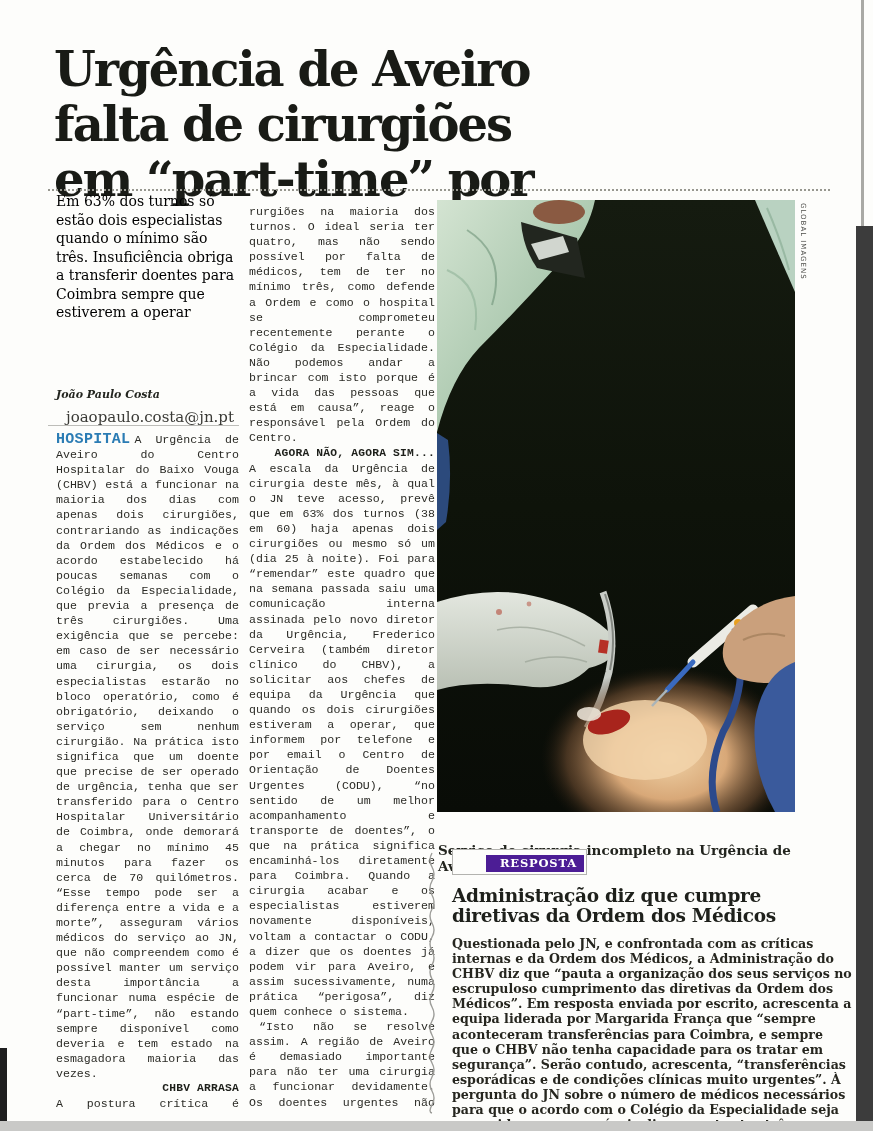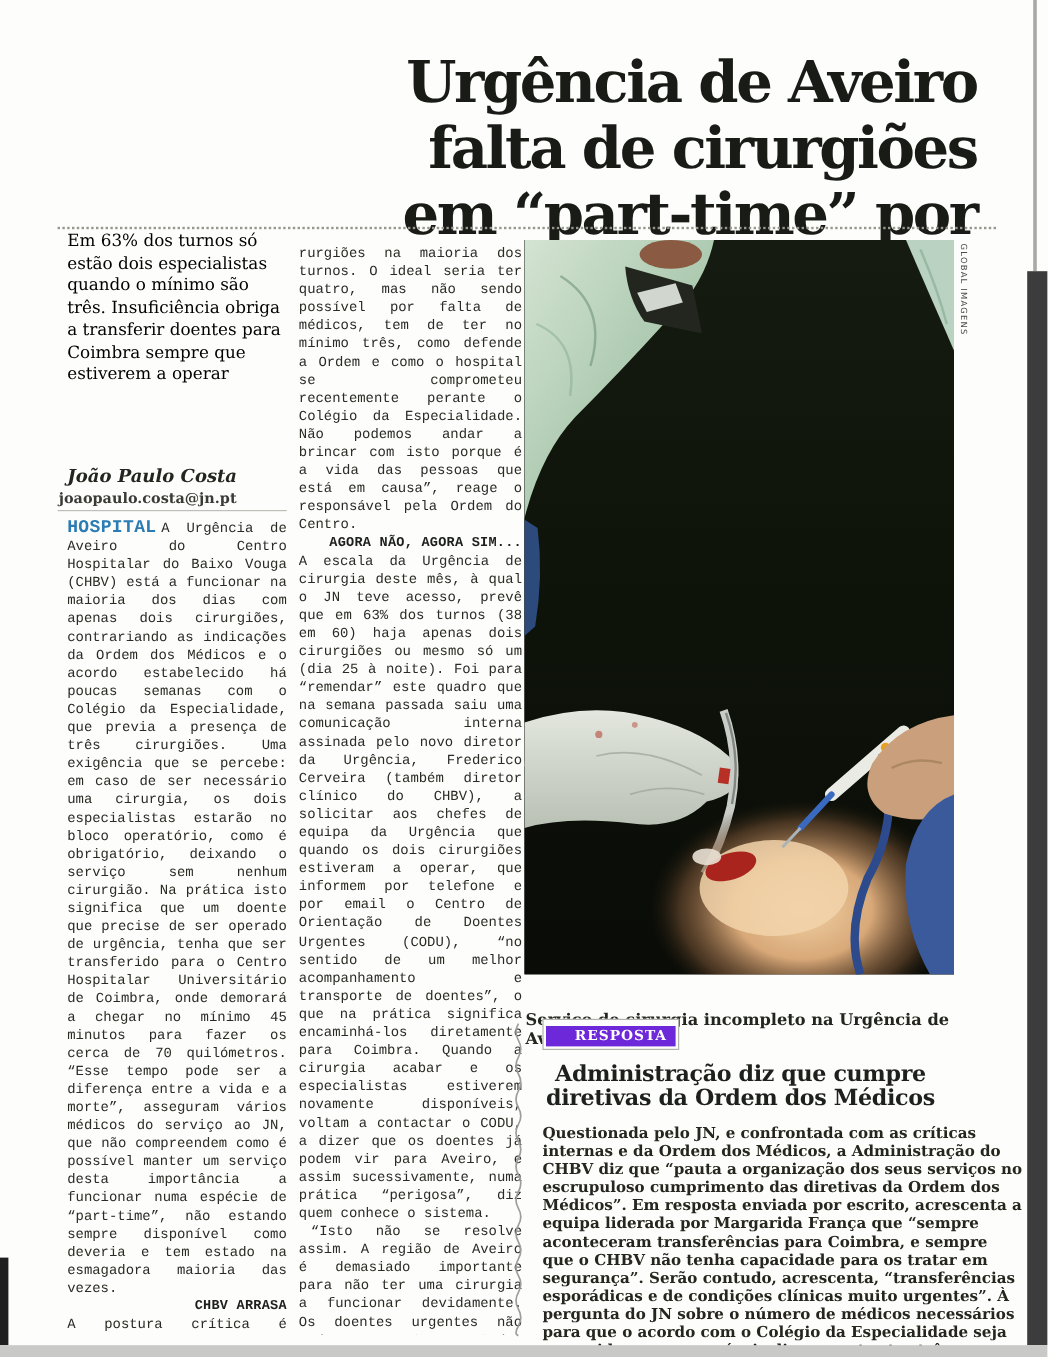--- a/index.html
+++ b/index.html
@@ -10,37 +10,37 @@
     -webkit-font-smoothing:antialiased;
   }
   .abs{position:absolute;}
 
   
   .headline{
     left:54px;top:10px;width:760px;
     font-weight:bold;font-size:48px;line-height:55px;letter-spacing:-2px;
     color:#191b16;
   }
-  .headline span{display:block;text-align:right;}
+  .headline span{display:block;}
 
   .rule-dotted{
     left:48px;top:189px;width:782px;height:0;
     border-top:2px dotted #97978f;
   }
 
   
   .standfirst{
     left:56px;top:192px;width:184px;
     font-size:14px;line-height:18.5px;color:#000000;
   }
   .byline-name{
-    left:56px;top:388px;font-size:15px;font-weight:bold;font-style:italic;color:#23251f;
+    left:56px;top:388px;font-size:11px;font-weight:bold;font-style:italic;color:#23251f;
   }
   .byline-email{
-    left:49px;top:408px;font-size:12px;color:#3a3a36;font-weight:bold;
+    left:66px;top:408px;font-size:15px;color:#3a3a36;
   }
   .byline-rule{left:48px;top:425px;width:191px;border-top:1px solid #bdbdb9;}
 
   
   .bodycol{
     font-size:11.6px;line-height:15.1px;color:#2b2b26;
     text-align:justify;overflow:hidden;
   }
   .col1{left:56px;top:432px;width:183px;height:678px;}
   .col2{left:249px;top:204px;width:186px;height:908px;}
@@ -70,27 +70,28 @@
 
   
   .squiggle{left:426px;top:851px;width:12px;height:264px;}
 
   
   .response{left:452px;top:849px;width:400px;}
   .resp-tag-outline{
     display:inline-block;border:1px solid #b3b3af;padding:2px;background:#fdfdfb;
   }
   .resp-tag{
-    display:inline-block;background:#6d28d9;color:#ffffff;
+    display:inline-block;background:#4c1d95;color:#ffffff;
     font-weight:bold;font-size:11.5px;letter-spacing:.8px;
-    padding:1px 7px 2px 24px;
+    padding:1px 7px 2px 14px;
+    margin-left:31px;
   }
   .resp-title{
     margin-top:11px;font-weight:bold;font-size:18.5px;line-height:20px;
-    letter-spacing:-.3px;color:#1e201b;width:330px;text-align:center;
+    letter-spacing:-.3px;color:#1e201b;width:330px;
   }
   .resp-body{
     margin-top:10px;font-weight:bold;font-size:12.6px;line-height:15.1px;
     color:#26261f;max-height:215px;overflow:hidden;text-align:left;
   }
 
   
   .edge-right{left:856px;top:226px;width:17px;height:895px;background:#3c3c3c;}
   .edge-right-top{left:861px;top:0;width:3px;height:226px;background:#a9a9a5;}
   .edge-left-bottom{left:0;top:1048px;width:7px;height:73px;background:#1f1f1f;}

